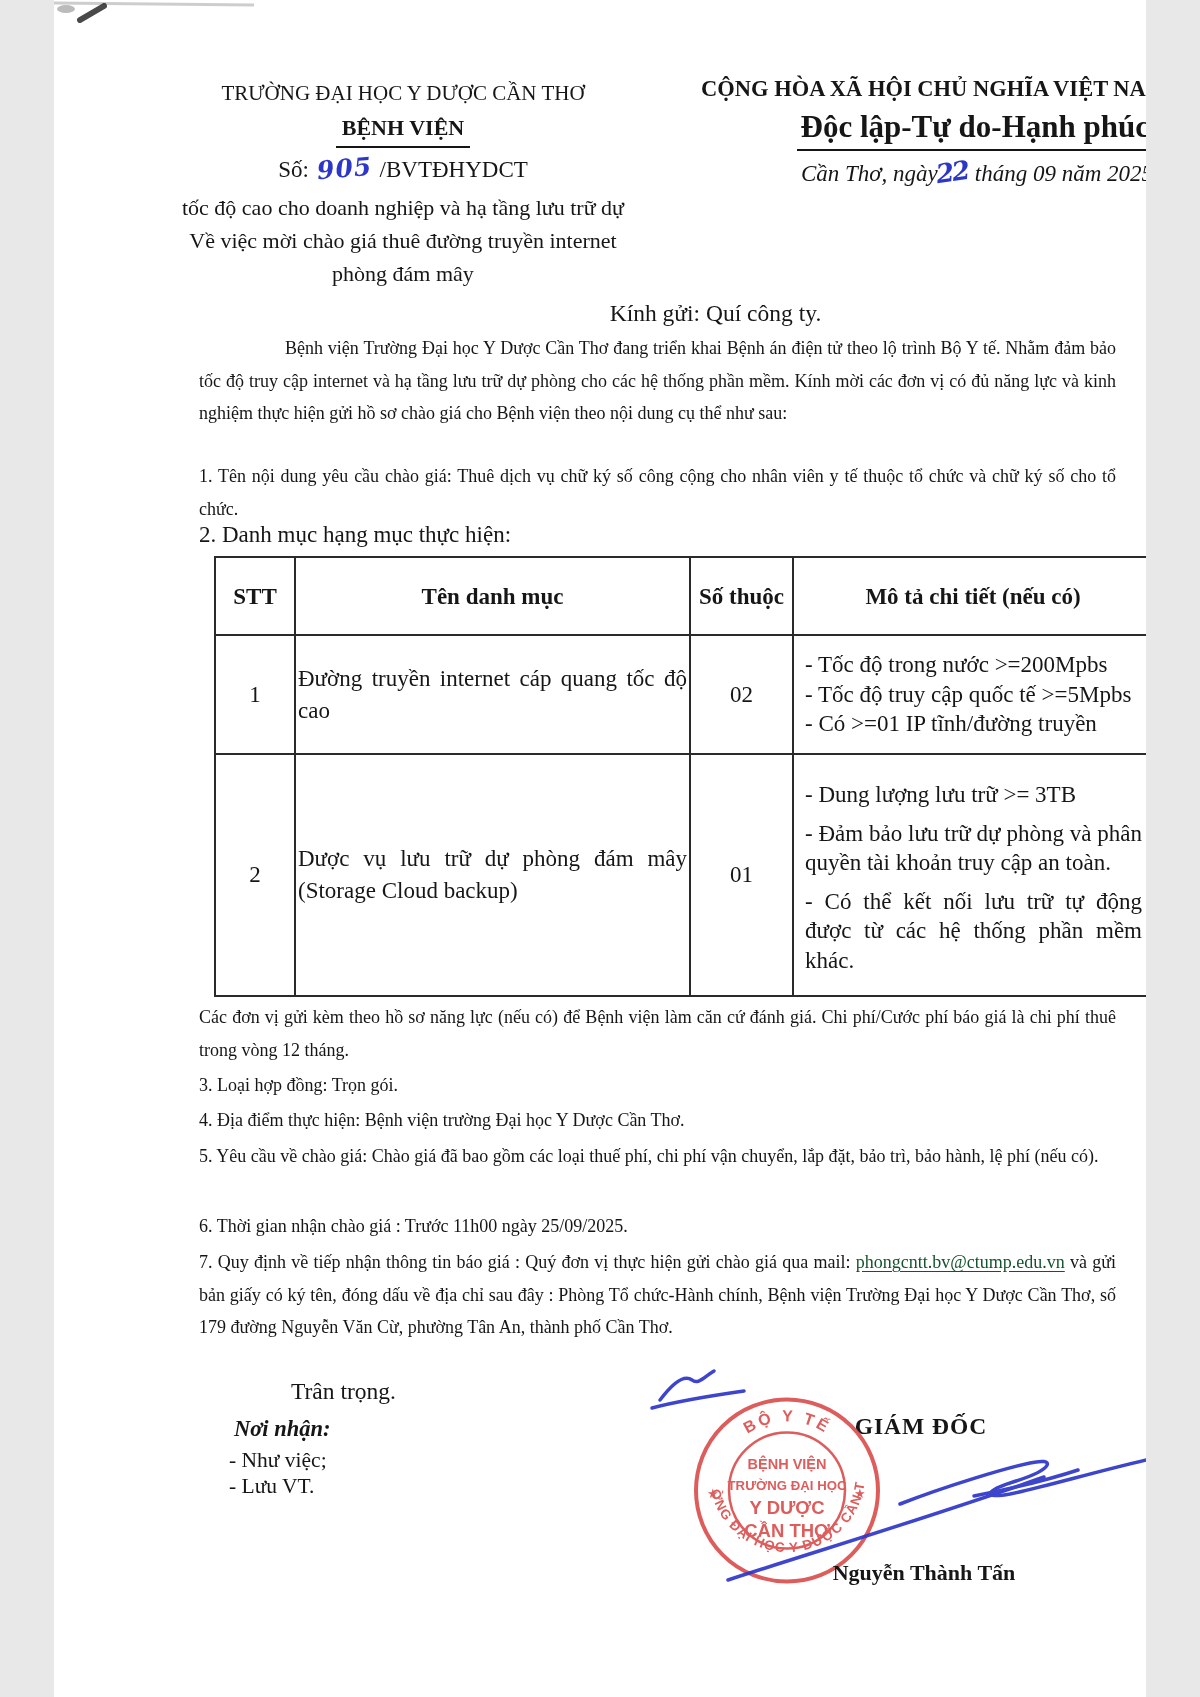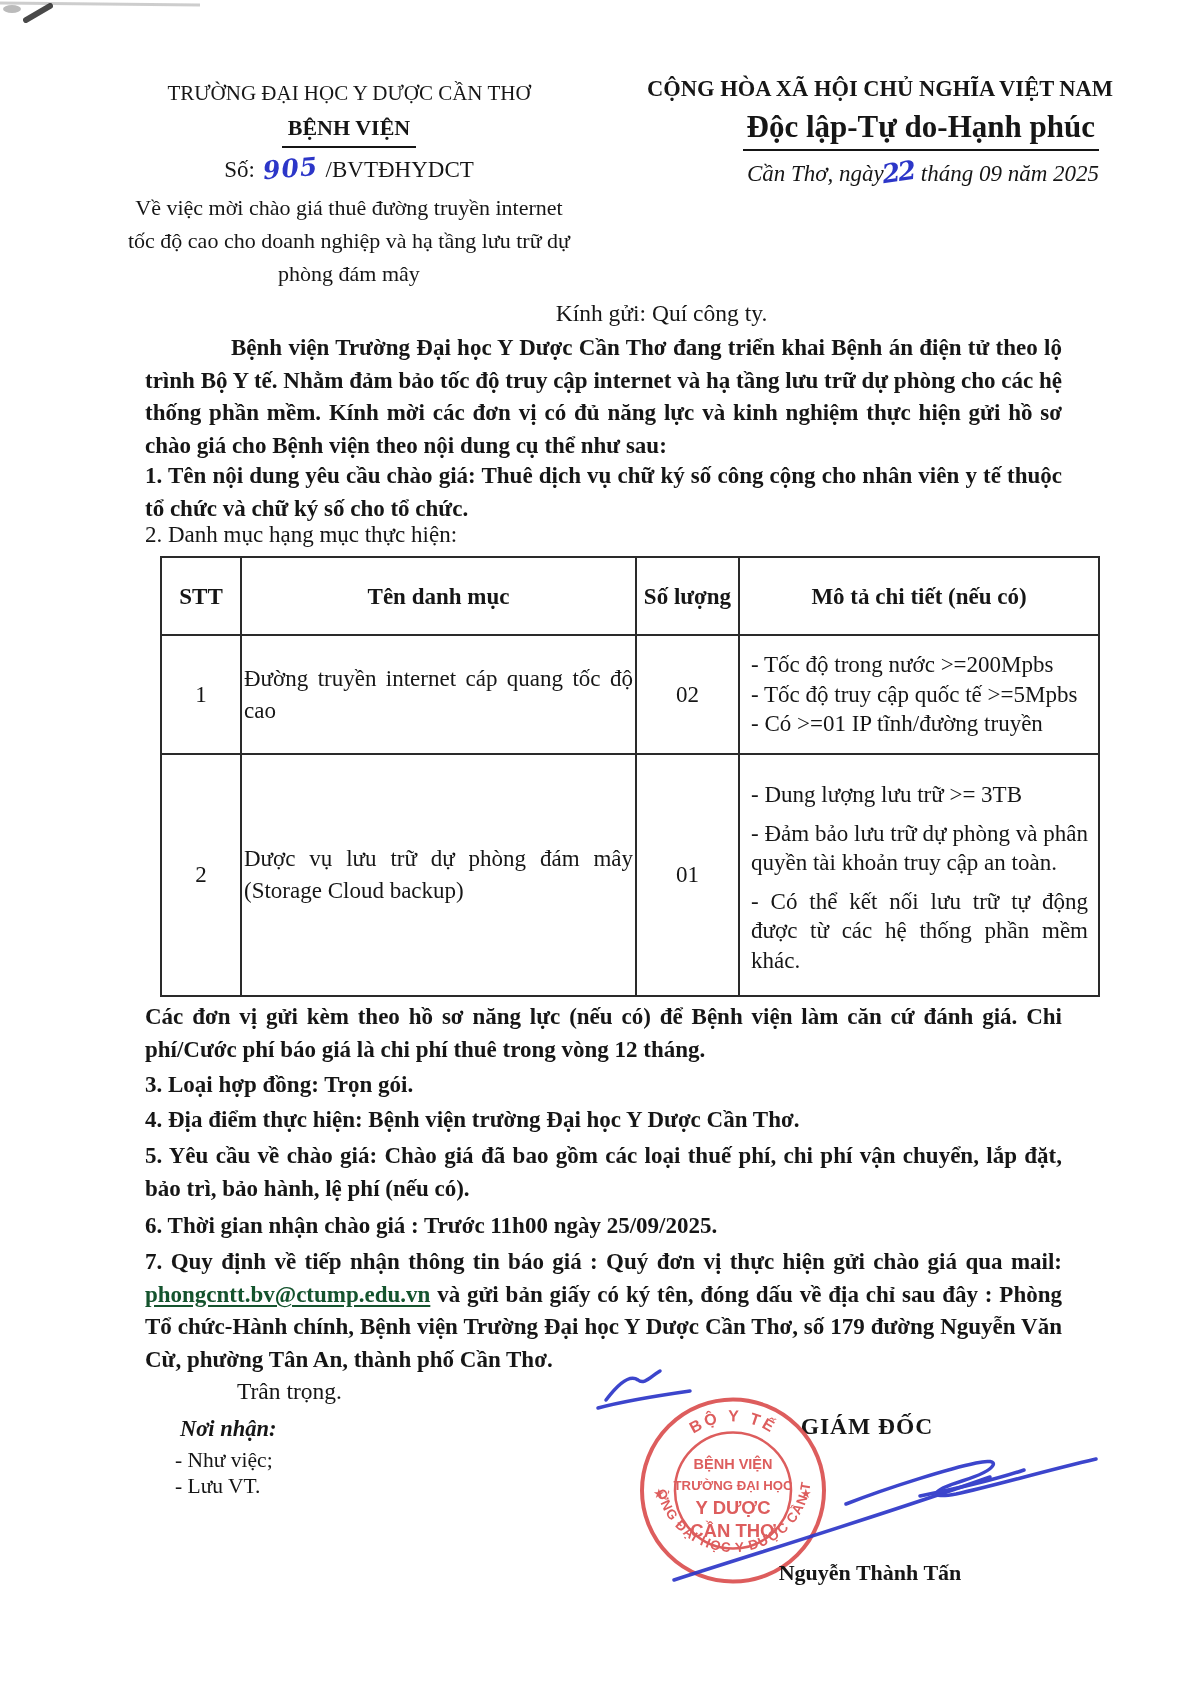--- a/index.html
+++ b/index.html
@@ -1,23 +1,23 @@
 <!DOCTYPE html>
 <html><head>
 <meta charset="utf-8">
 <style>
   html,body{margin:0;padding:0;background:#e8e8e8;}
   .page{
-    position:relative;width:1200px;height:1697px;background:#ffffff;
+    position:relative;width:1092px;height:1697px;background:#ffffff;
     margin:0 auto;overflow:hidden;
     font-family:"Liberation Serif","DejaVu Serif",serif;color:#161616;
   }
   .abs{position:absolute;}
   .center{text-align:center;}
-  .para{font-size:23px;line-height:32.5px;text-align:justify;font-weight:bold;}
+  .para{font-size:18px;line-height:32.5px;text-align:justify;}
   .col{left:145px;width:917px;}
   .nowrap{white-space:nowrap;}
   
   .hdr-left{left:110px;top:78px;width:478px;text-align:center;}
   .hdr-left .org{font-size:21px;line-height:30px;}
   .hdr-left .hosp{font-size:22px;font-weight:bold;line-height:30px;margin-top:5px;}
   .hosp-u{display:inline-block;border-bottom:2.5px solid #151515;padding:0 6px 3px 6px;}
   .doc-no{font-size:23px;margin-top:6px;}
   .subject{font-size:22px;line-height:33px;margin-top:8px;}
   .hdr-right{left:632px;top:76px;width:452px;text-align:right;margin-left:15px;}
@@ -64,22 +64,22 @@
 
   <div class="abs hdr-left">
     <div class="org nowrap">TRƯỜNG ĐẠI HỌC Y DƯỢC CẦN THƠ</div>
     <div class="hosp"><span class="hosp-u">BỆNH VIỆN</span></div>
     <div class="doc-no nowrap">
       <span>Số:</span>
       <span class="hand hand-905">905</span>
       <span>/BVTĐHYDCT</span>
     </div>
     <div class="subject">
+      <div>tốc độ cao cho doanh nghiệp và hạ tầng lưu trữ dự</div>
       <div>Về việc mời chào giá thuê đường truyền internet</div>
-      <div>tốc độ cao cho doanh nghiệp và hạ tầng lưu trữ dự</div>
       <div>phòng đám mây</div>
     </div>
   </div>
 
   <div class="abs hdr-right">
     <div class="motto1">CỘNG HÒA XÃ HỘI CHỦ NGHĨA VIỆT NAM</div>
     <div class="motto2"><span class="motto2-u">Độc lập-Tự do-Hạnh phúc</span></div>
     <div class="dateline">
       <span>Cần Thơ, ngày</span><span class="hand hand-22">22</span>
       <span>tháng 09 năm 2025</span>
@@ -98,21 +98,21 @@
     <colgroup>
         <col style="width:80px">
         <col style="width:395px">
         <col style="width:103px">
         <col style="width:360px">
       </colgroup>
     <tbody>
         <tr style="height:78px;">
       <th class="hc">STT</th>
       <th class="hc">Tên danh mục</th>
-      <th class="hc">Số lượng</th>
+      <th class="hc">Số thuộc</th>
       <th class="hc">Mô tả chi tiết (nếu có)</th>
     </tr>
     <tr style="height:119px;">
       <td class="stt">1</td>
       <td class="namec">Đường truyền internet cáp quang tốc độ cao</td>
       <td class="qty">02</td>
       <td class="desc">
         <div class="desc-item">- Tốc độ trong nước &gt;=200Mpbs</div>
         <div class="desc-item">- Tốc độ truy cập quốc tế &gt;=5Mpbs</div>
         <div class="desc-item">- Có &gt;=01 IP tĩnh/đường truyền</div>

